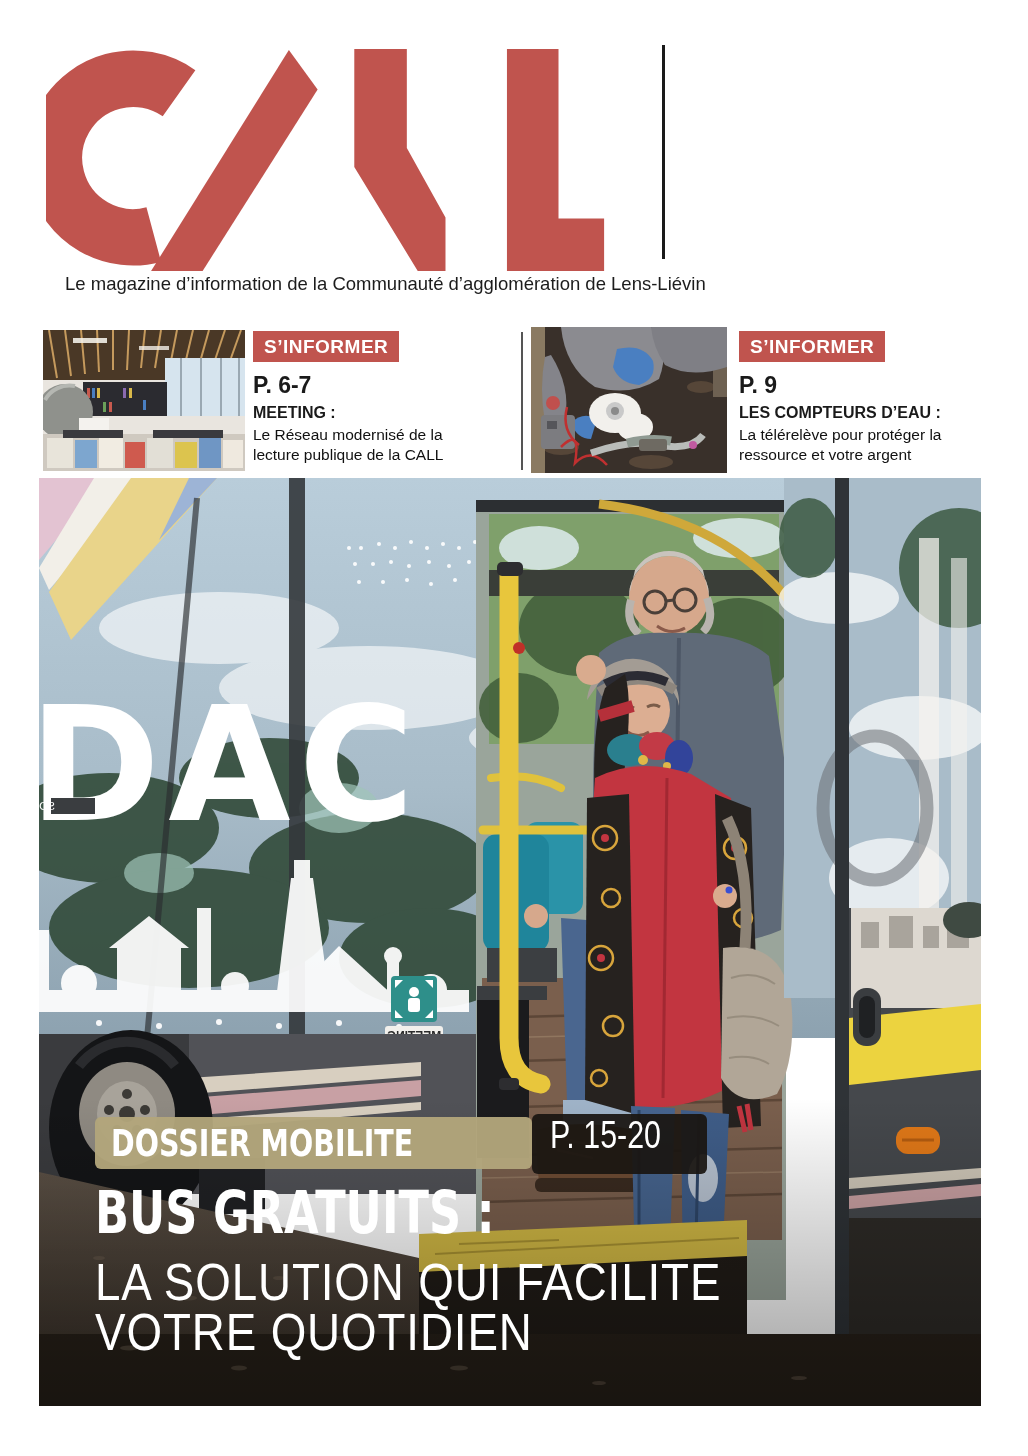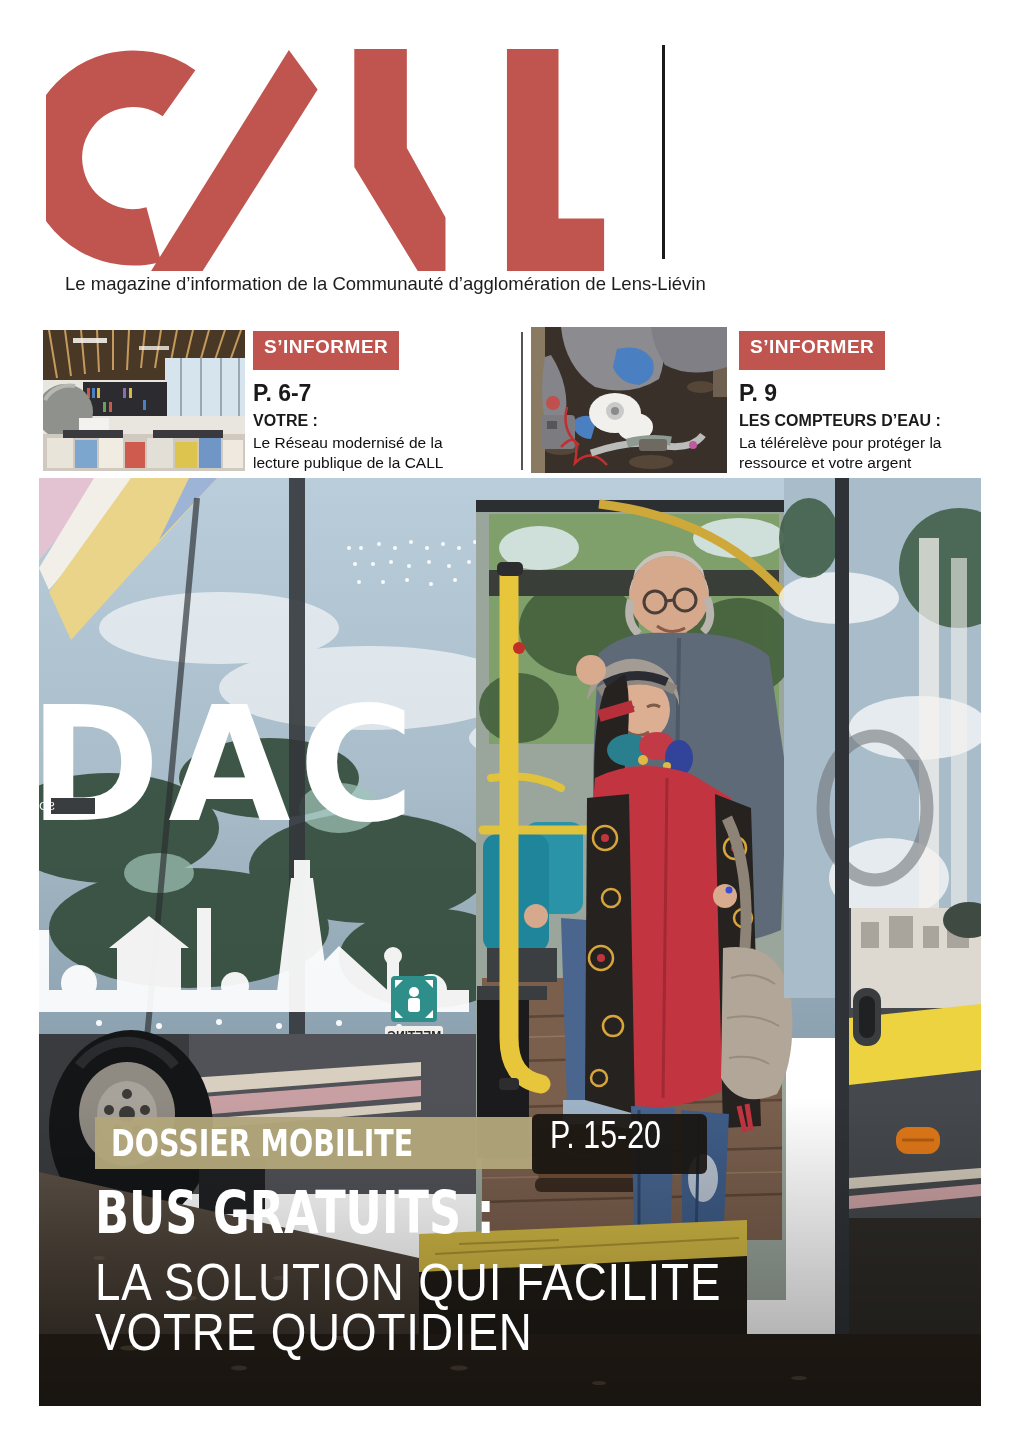--- a/index.html
+++ b/index.html
@@ -16,34 +16,34 @@
   .issue-hash{font-family:"DejaVu Sans",sans-serif;font-weight:bold;font-size:80px;}
   .issue-num{font-family:"DejaVu Sans",sans-serif;font-weight:bold;font-size:142px;letter-spacing:-4px;line-height:1;}
   .issue-site{font-weight:bold;font-size:20px;letter-spacing:.2px;color:#1b1b1b;margin-top:2px;}
   .tagline{position:absolute;left:65px;top:273px;font-size:18.5px;color:#1c1c1c;}
 
   
   .teaser-img{position:absolute;overflow:hidden;}
   .teaser-img svg{display:block;}
   .teaser-text{position:absolute;top:331px;}
   .badge-red{display:inline-block;background:#c0544e;color:#fff;font-weight:bold;
-             font-size:19px;letter-spacing:.5px;padding:5px 11px 12px;}
+             font-size:19px;letter-spacing:.5px;padding:5px 11px 4px;}
   .teaser-page{font-weight:bold;font-size:23px;margin-top:10px;}
   .teaser-kicker{font-weight:bold;font-size:16px;margin-top:5px;}
   .teaser-body{font-size:15.5px;line-height:1.28;margin-top:3px;color:#111;}
   .teaser-divider{position:absolute;left:521px;top:332px;width:1.5px;height:138px;background:#555;}
 
   
   .cover{position:absolute;left:39px;top:478px;width:1020px;height:928px;overflow:hidden;}
   .cover svg{display:block;}
 
   
   .story-badges{position:absolute;left:56px;top:636px;display:flex;align-items:flex-start;}
   .story-badge-k{background:rgba(178,166,123,.96);color:#fff;height:52px;display:flex;align-items:center;
-                 padding:0 18px 0 16px;margin-top:3px;}
+                 padding:0 18px 0 16px;margin-top:3px;border-radius:6px;}
   .story-badge-k span{display:inline-block;font-family:"DejaVu Sans",sans-serif;font-weight:bold;
                  font-size:38px;transform:scaleX(.75);transform-origin:left center;white-space:nowrap;}
   .story-badge-d{background:rgba(26,22,17,.93);color:#fff;height:60px;display:flex;align-items:flex-start;padding:0 18px;border-radius:6px;}
   .story-badge-d span{display:inline-block;font-size:38px;transform:scaleX(.8);transform-origin:left center;white-space:nowrap;}
   .story-title{position:absolute;left:56px;top:706px;color:#fff;font-family:"DejaVu Sans",sans-serif;
                font-weight:bold;font-size:58px;line-height:1;white-space:nowrap;
                transform:scaleX(.77);transform-origin:left top;}
   .story-sub{position:absolute;left:56px;color:#fff;font-size:52px;line-height:1;letter-spacing:1px;
              white-space:nowrap;transform:scaleX(.88);transform-origin:left top;font-weight:300;}
   .sub1{top:778px;}
@@ -120,21 +120,21 @@
         <rect x="156" y="108" width="22" height="30" fill="#6f96c4"></rect>
           <rect x="180" y="110" width="20" height="28" fill="#efe9df"></rect>
         <rect x="20" y="100" width="60" height="8" fill="#3a3a3e"></rect>
           <rect x="110" y="100" width="70" height="8" fill="#3a3a3e"></rect>
       </g>
     </svg>
   </div>
   <div class="teaser-text" style="left:253px;width:266px;">
     <span class="badge-red">S’INFORMER</span>
     <div class="teaser-page">P. 6-7</div>
-    <div class="teaser-kicker">VOTRE :</div>
+    <div class="teaser-kicker">MEETING :</div>
     <div class="teaser-body" style="width:238px;">Le Réseau modernisé de la lecture publique de la CALL</div>
   </div>
 
   <div class="teaser-divider"></div>
 
   <div class="teaser-img" style="left:531px;top:327px;width:196px;height:146px;">
     <svg width="196" height="146" viewBox="0 0 196 146">
       <rect width="196" height="146" fill="#39302a"></rect>
       <g fill="#564638">
           <ellipse cx="30" cy="120" rx="18" ry="8"></ellipse>

